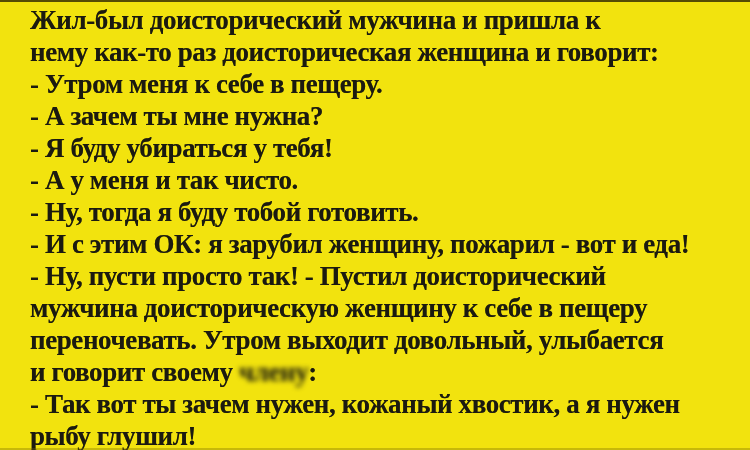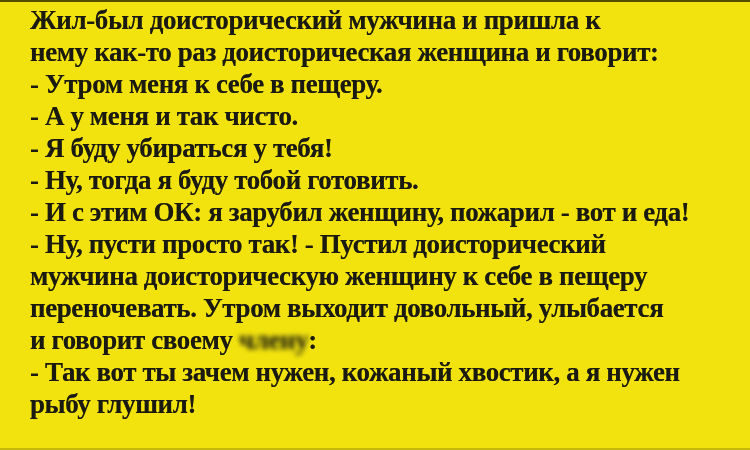--- a/index.html
+++ b/index.html
@@ -54,22 +54,23 @@
 </style>
 </head>
 <body>
 
 <div class="top-edge"></div>
 
 <div class="joke-card">
   <p class="joke-line">Жил-был доисторический мужчина и пришла к</p>
   <p class="joke-line">нему как-то раз доисторическая женщина и говорит:</p>
   <p class="joke-line">- Утром меня к себе в пещеру.</p>
+  <p class="joke-line">- А зачем ты мне нужна?</p>
+  <p class="joke-line">- Я буду убираться у тебя!</p>
   <p class="joke-line">- А у меня и так чисто.</p>
-  <p class="joke-line">- Я буду убираться у тебя!</p>
   <p class="joke-line">- Ну, тогда я буду тобой готовить.</p>
   <p class="joke-line">- И с этим ОК: я зарубил женщину, пожарил - вот и еда!</p>
   <p class="joke-line">- Ну, пусти просто так! - Пустил доисторический</p>
   <p class="joke-line">мужчина доисторическую женщину к себе в пещеру</p>
   <p class="joke-line">переночевать. Утром выходит довольный, улыбается</p>
   <p class="joke-line"><span>и говорит своему </span><span class="censored">члену</span><span>:</span></p>
   <p class="joke-line">- Так вот ты зачем нужен, кожаный хвостик, а я нужен</p>
   <p class="joke-line">рыбу глушил!</p>
 </div>
 

